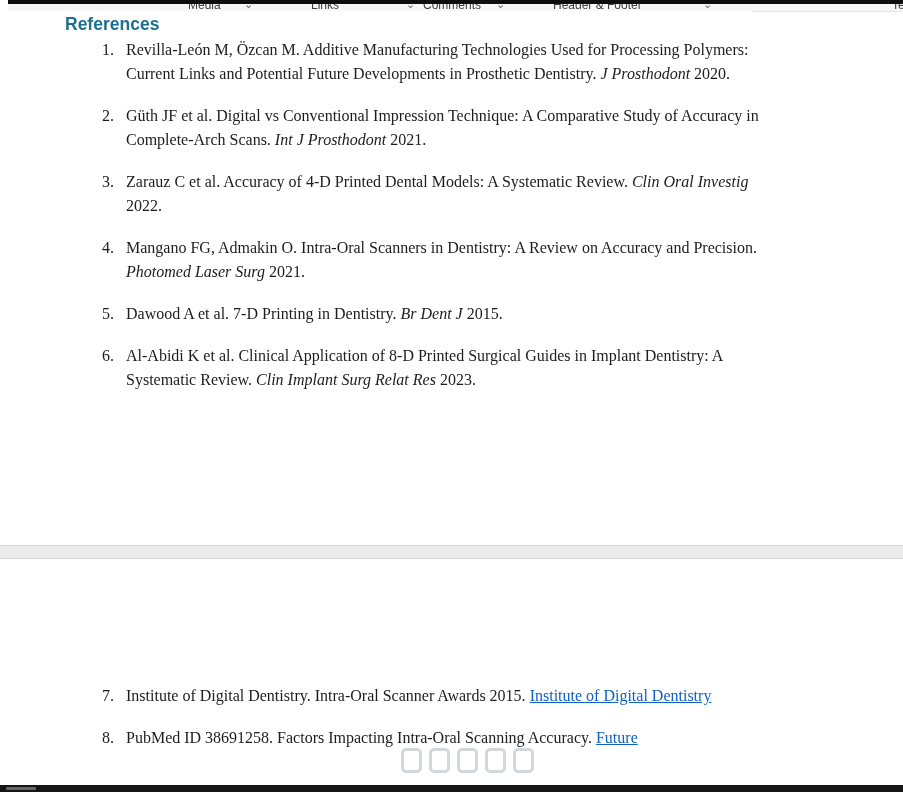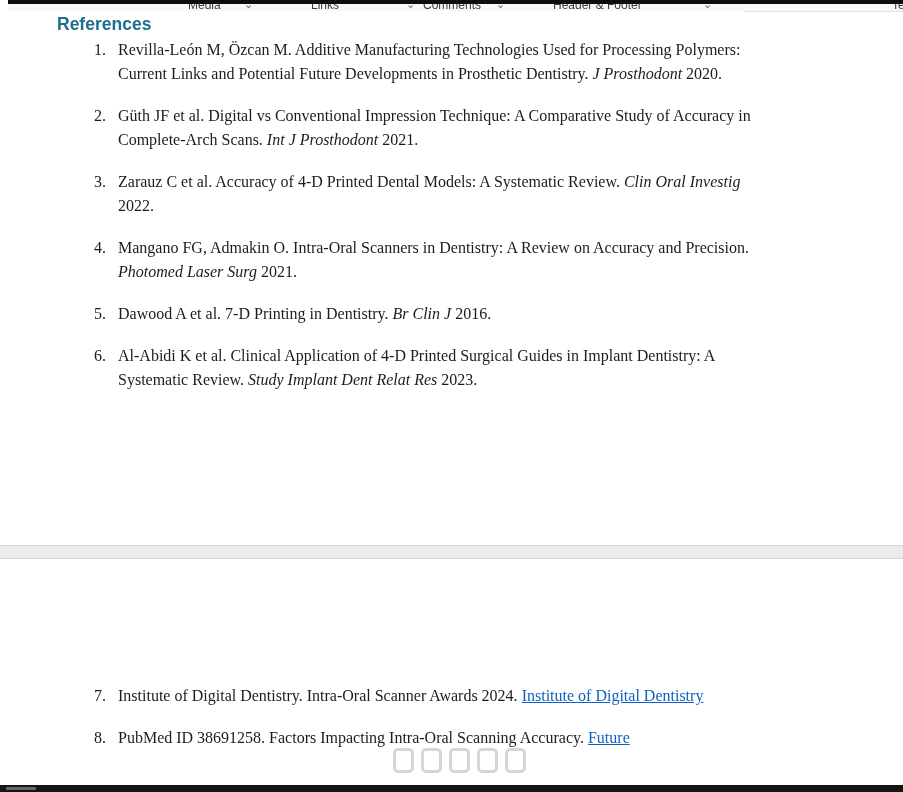--- a/index.html
+++ b/index.html
@@ -14,21 +14,21 @@
   }
   .topbar::before{
     content:"";position:absolute;top:0;left:0;right:0;height:4px;background:#0d0d0d;z-index:3;
   }
   .tb{
     position:absolute;top:-2px;font-size:12px;line-height:14px;color:#3d3d3d;
     white-space:nowrap;z-index:1;cursor:default;
   }
   .chev{top:-3px;font-size:11px;color:#666;}
   
-  .page{position:absolute;left:0;width:744px;background:#fff;}
+  .page{position:absolute;left:8px;width:744px;background:#fff;}
   .page1{top:11px;height:534px;}
   .page-gap{
     position:absolute;top:545px;left:0;width:903px;height:14px;background:#ebebeb;
     border-top:1px solid #d8d8d8;border-bottom:1px solid #d8d8d8;box-sizing:border-box;
   }
   .page2{top:559px;height:226px;}
   .doc-heading{
     margin:2px 0 0 57px;font-size:17.5px;line-height:23px;font-weight:700;
     color:var(--heading,#1d6f8f);font-family:"Liberation Sans",sans-serif;
   }
@@ -69,37 +69,37 @@
     <span class="tb" style="left:884px">Te</span>
   </div>
 
   <div class="page page1">
     <h1 class="doc-heading">References</h1>
     <div class="refs">
       <div class="ref"><span class="num">1.</span><span>Revilla-León M, Özcan M. Additive Manufacturing Technologies Used for Processing Polymers: Current Links and Potential Future Developments in Prosthetic Dentistry. </span><em>J Prosthodont</em><span> 2020.</span></div>
       <div class="ref"><span class="num">2.</span><span>Güth JF et al. Digital vs Conventional Impression Technique: A Comparative Study of Accuracy in Complete-Arch Scans. </span><em>Int J Prosthodont</em><span> 2021.</span></div>
       <div class="ref"><span class="num">3.</span><span>Zarauz C et al. Accuracy of 4-D Printed Dental Models: A Systematic Review. </span><em>Clin Oral Investig</em><span> 2022.</span></div>
       <div class="ref"><span class="num">4.</span><span>Mangano FG, Admakin O. Intra-Oral Scanners in Dentistry: A Review on Accuracy and Precision. </span><em>Photomed Laser Surg</em><span> 2021.</span></div>
-      <div class="ref"><span class="num">5.</span><span>Dawood A et al. 7-D Printing in Dentistry. </span><em>Br Clin J</em><span> 2016.</span></div>
-      <div class="ref"><span class="num">6.</span><span>Al-Abidi K et al. Clinical Application of 4-D Printed Surgical Guides in Implant Dentistry: A Systematic Review. </span><em>Study Implant Dent Relat Res</em><span> 2023.</span></div>
+      <div class="ref"><span class="num">5.</span><span>Dawood A et al. 7-D Printing in Dentistry. </span><em>Br Dent J</em><span> 2015.</span></div>
+      <div class="ref"><span class="num">6.</span><span>Al-Abidi K et al. Clinical Application of 8-D Printed Surgical Guides in Implant Dentistry: A Systematic Review. </span><em>Clin Implant Surg Relat Res</em><span> 2023.</span></div>
     </div>
   </div>
 
   <div class="page-gap"></div>
 
   <div class="page page2">
     <div class="watermark">
       <div class="wm-glyph"></div>
       <div class="wm-glyph"></div>
       <div class="wm-glyph"></div>
       <div class="wm-glyph"></div>
       <div class="wm-glyph"></div>
     </div>
     <div class="refs">
-      <div class="ref"><span class="num">7.</span><span>Institute of Digital Dentistry. Intra-Oral Scanner Awards 2024. </span><a class="doclink" href="#">Institute of Digital Dentistry</a><span></span></div>
+      <div class="ref"><span class="num">7.</span><span>Institute of Digital Dentistry. Intra-Oral Scanner Awards 2015. </span><a class="doclink" href="#">Institute of Digital Dentistry</a><span></span></div>
       <div class="ref"><span class="num">8.</span><span>PubMed ID 38691258. Factors Impacting Intra-Oral Scanning Accuracy. </span><a class="doclink" href="#">Future</a><span></span></div>
     </div>
   </div>
 
   <div class="statusbar">
     <div class="status-smudge"></div>
   </div>
 
 </div>
 

